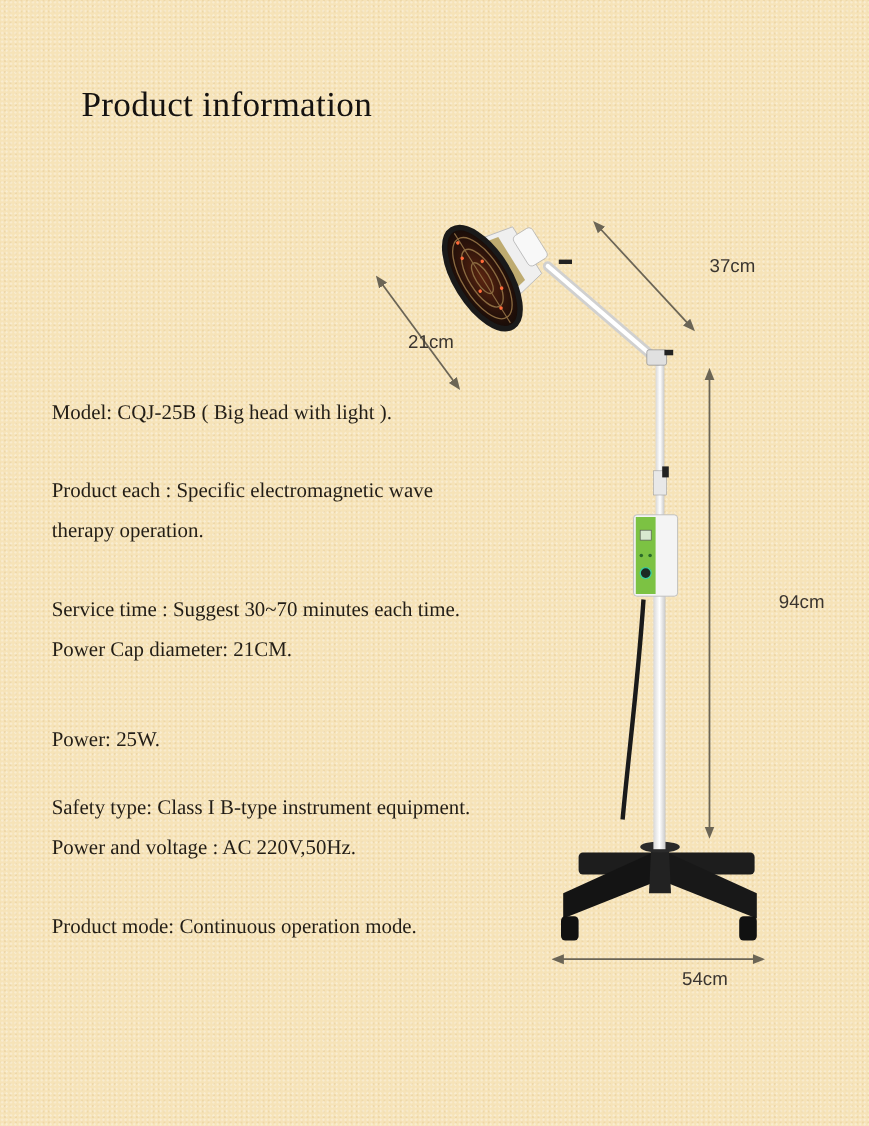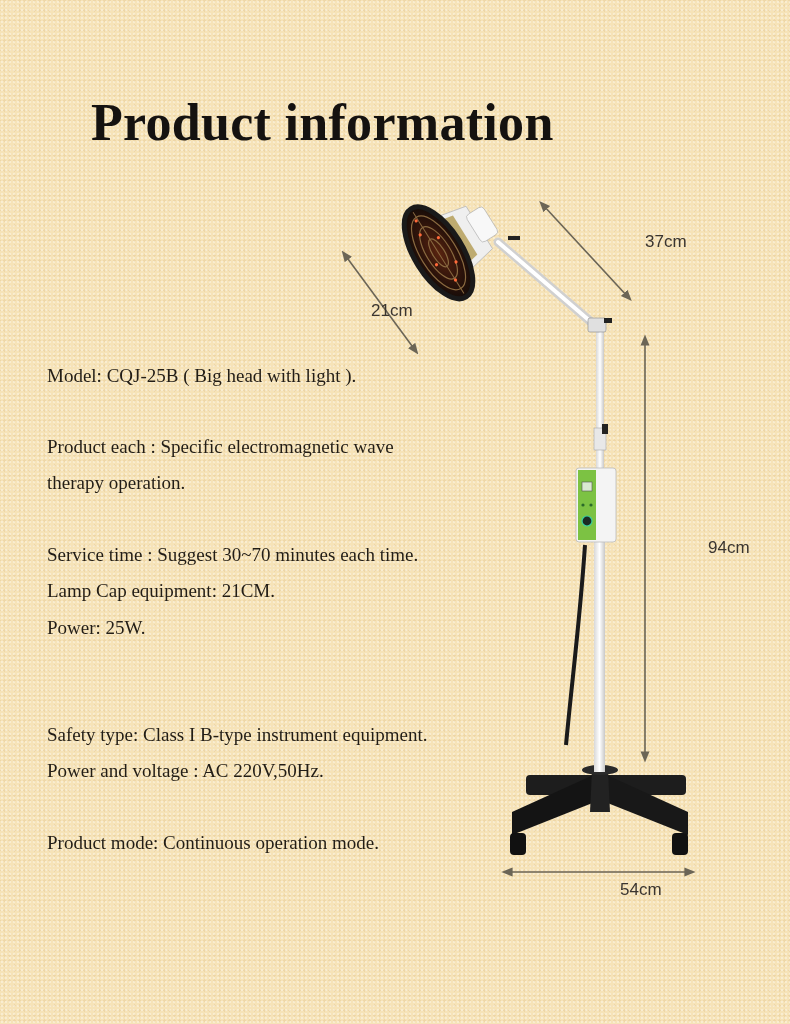--- a/index.html
+++ b/index.html
@@ -9,21 +9,21 @@
       background-image:
         radial-gradient(rgba(255,255,255,0.35) 1px, transparent 1.2px),
         radial-gradient(rgba(200,160,90,0.18) 1px, transparent 1.2px);
       background-size: 4px 4px, 5px 5px;
       background-position: 0 0, 2px 3px;
       font-family: "Liberation Serif", "DejaVu Serif", serif;
       color: #1e1a14;
     }
     .title {
       position: absolute; left: 74px; top: 76px;
-      font-size: 52px; font-weight: bold; margin: 17px; letter-spacing: 0.3px;
+      font-size: 32px; font-weight: normal; margin: 0; letter-spacing: 0.3px;
       color: #151210;
     }
     .spec {
       position: absolute; left: 47px; font-size: 19px; line-height: 36px;
       color: #221d16; white-space: nowrap;
     }
     .dim {
       position: absolute; font-family: "Liberation Sans", "DejaVu Sans", sans-serif;
       font-size: 17px; color: #3a3530; margin-left: 48px;
     }
@@ -31,22 +31,22 @@
   </style>
 </head>
 <body>
 
 <h1 class="title">Product information</h1>
 
 <div class="spec" style="top:358px">Model: CQJ-25B ( Big head with light ).</div>
 <div class="spec" style="top:429px">Product each : Specific electromagnetic wave</div>
 <div class="spec" style="top:465px">therapy  operation.</div>
 <div class="spec" style="top:537px">Service time : Suggest 30~70 minutes each time.</div>
-<div class="spec" style="top:573px">Lamp Cap equipment: 21CM.</div>
-<div class="spec" style="top:610px">Power: 25W.</div>
+<div class="spec" style="top:573px">Power Cap diameter: 21CM.</div>
+<div class="spec" style="top:655px">Power: 25W.</div>
 <div class="spec" style="top:717px">Safety type: Class I B-type instrument equipment.</div>
 <div class="spec" style="top:753px">Power and voltage : AC 220V,50Hz.</div>
 <div class="spec" style="top:825px">Product mode: Continuous operation mode.</div>
 
 <svg class="art" width="790" height="1024" viewBox="0 0 790 1024">
   <defs>
     <marker id="arr" viewBox="0 0 10 10" refX="5" refY="5" markerWidth="7" markerHeight="7" orient="auto-start-reverse">
       <path d="M0,1 L10,5 L0,9 z" fill="#6b6556"></path>
     </marker>
     <linearGradient id="pole" x1="0" x2="1">

